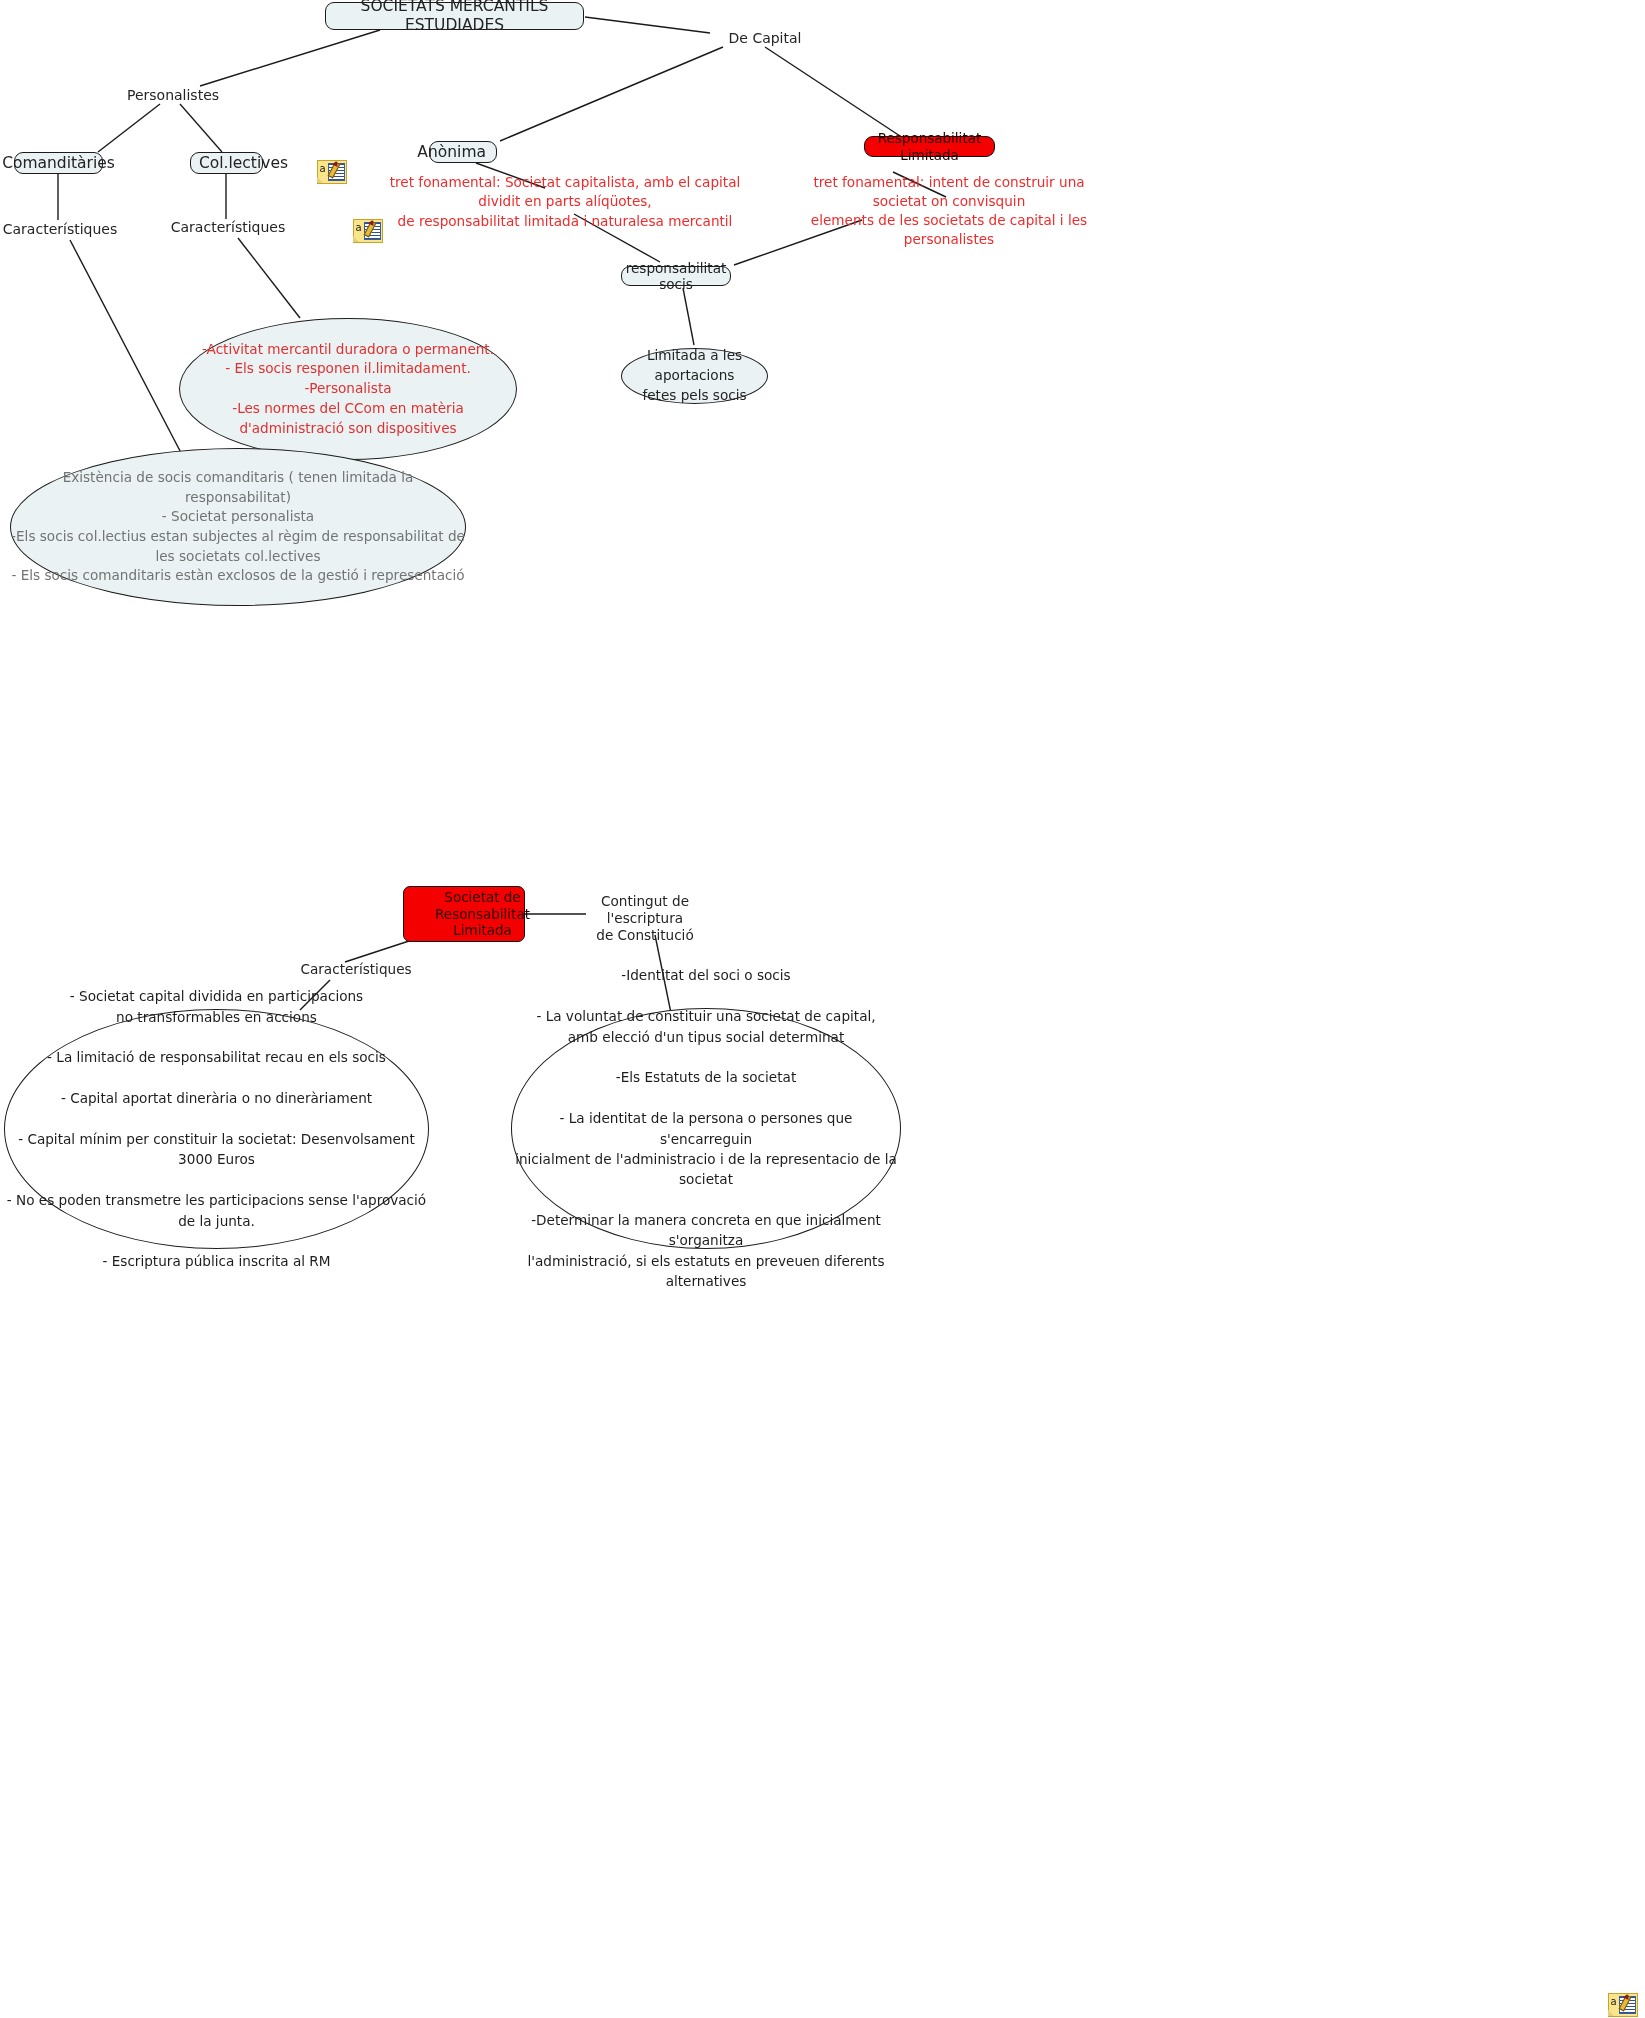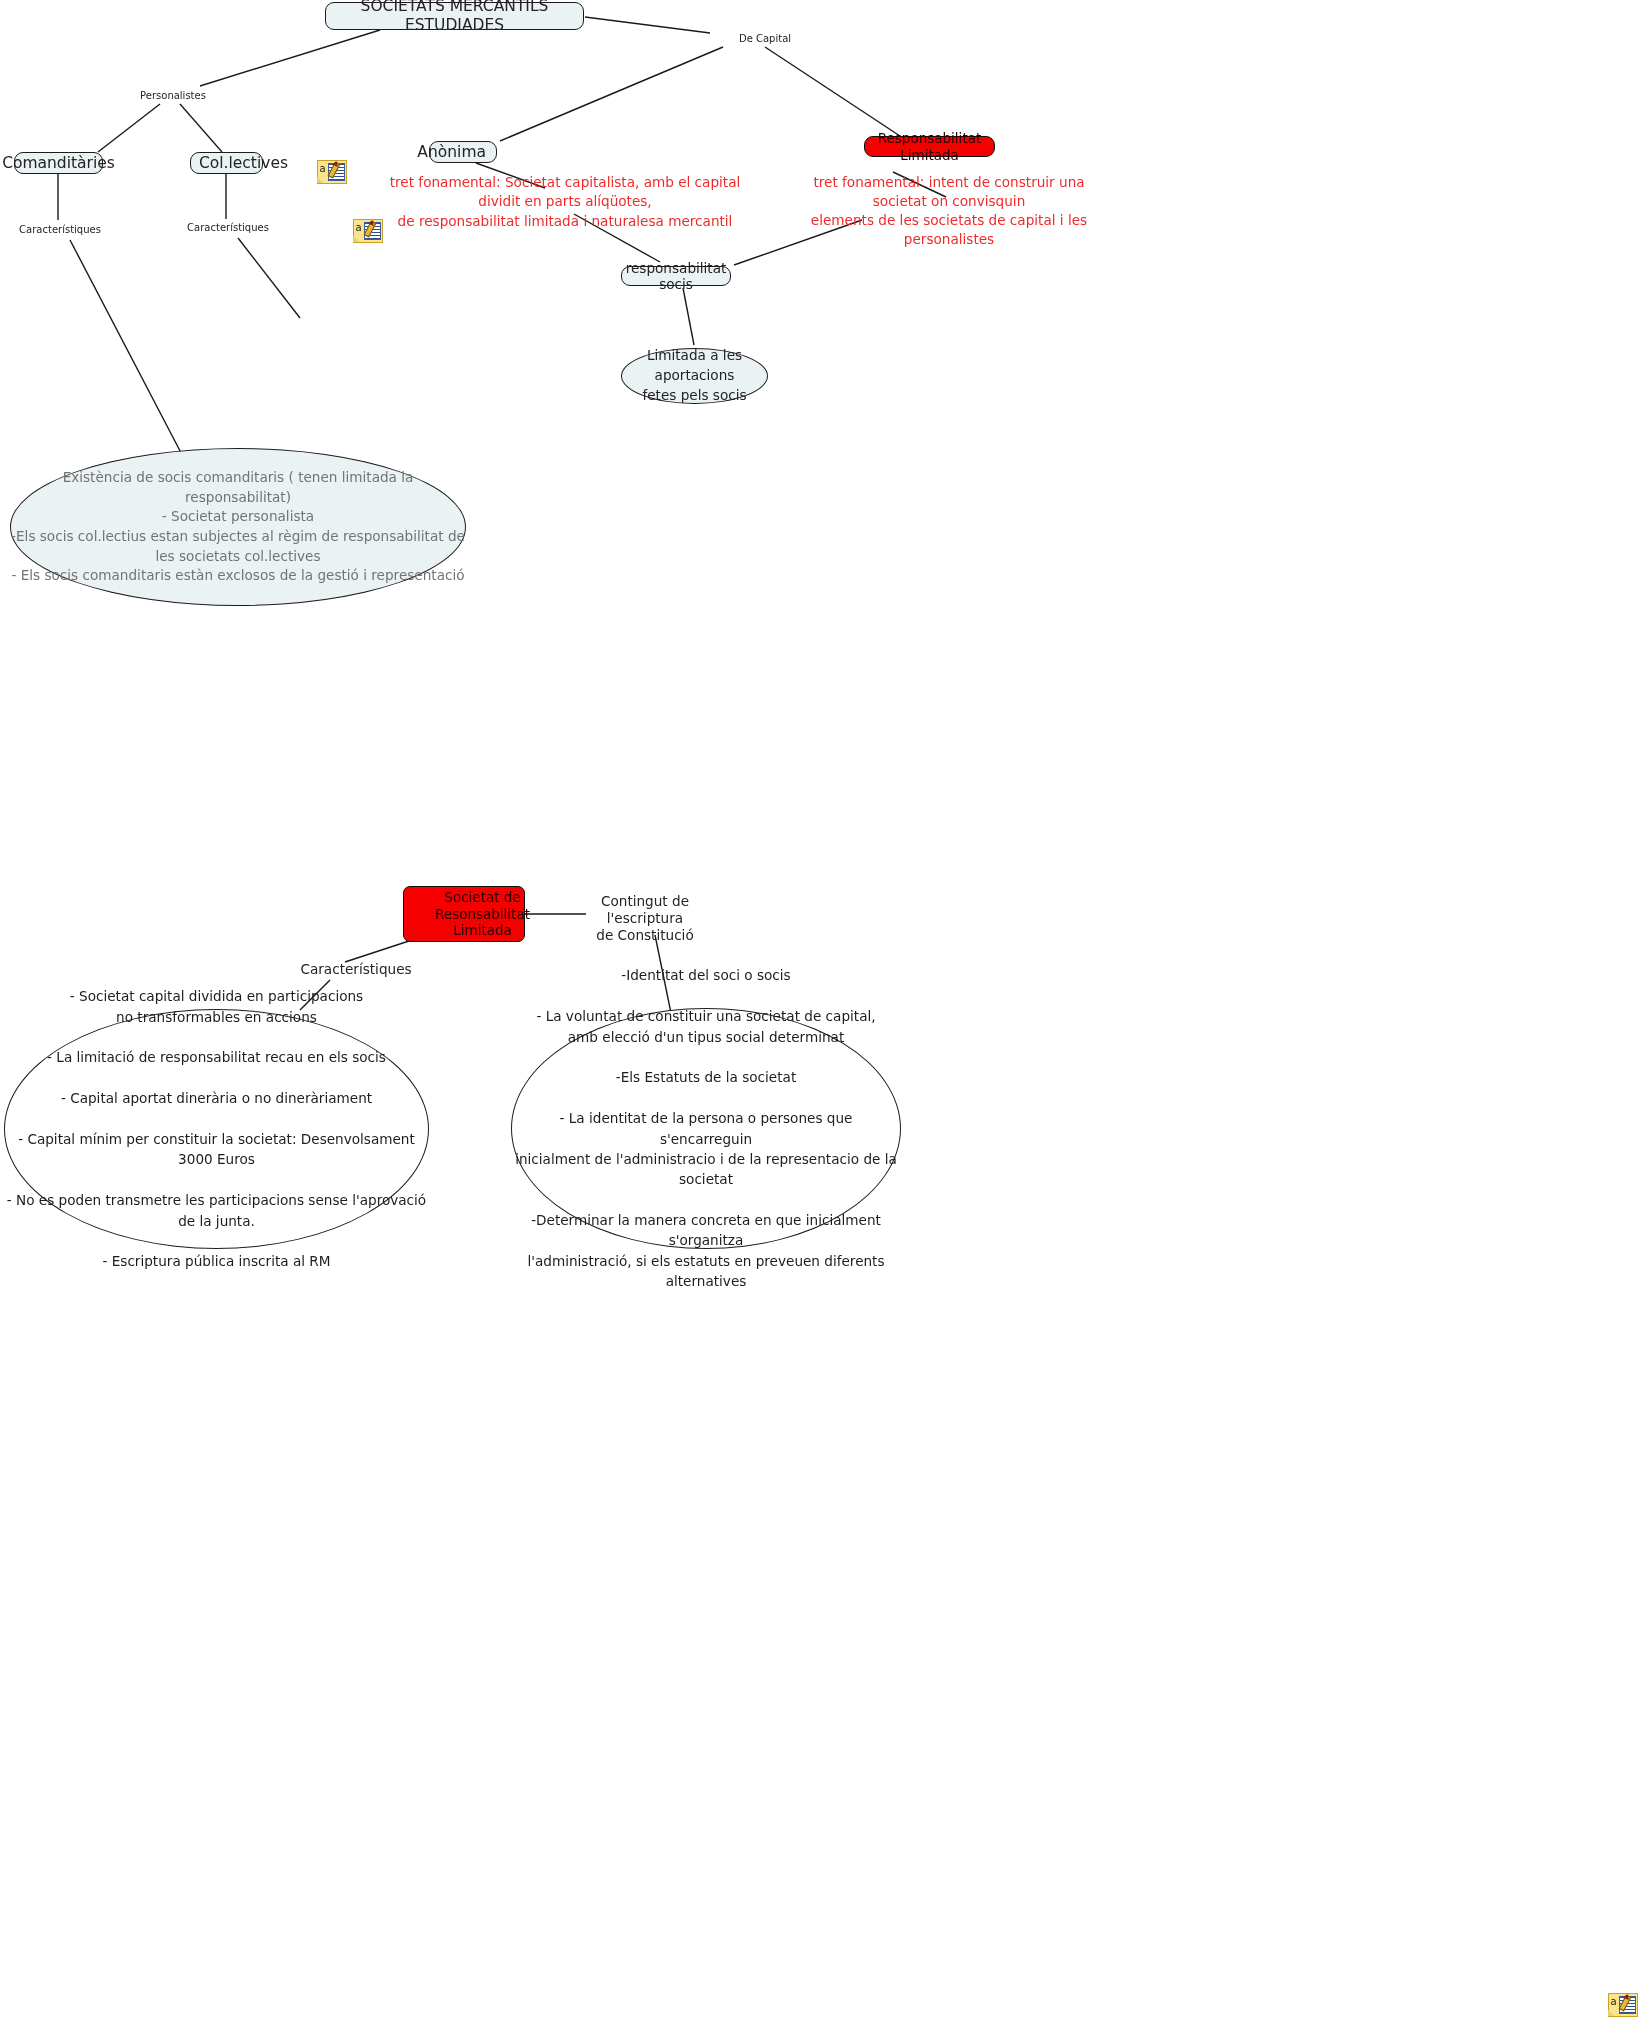--- a/index.html
+++ b/index.html
@@ -15,21 +15,21 @@
 
   .box{
     background:#eaf2f4;border:1.3px solid #1c1c1c;border-radius:9px;
     color:#232323;font-size:15.5px;line-height:1.2;padding:5px 10px;
   }
   .box-red{
     background:#f40000;border:1.6px solid #111;border-radius:9px;
     color:#2a0000;font-size:15.5px;line-height:1.25;padding:5px 10px;
   }
   .plain{
-    color:#242424;font-size:10px;line-height:1.25;background:transparent;border:0;
+    color:#242424;font-size:14px;line-height:1.25;background:transparent;border:0;
   }
   .ellipse{
     background:#eaf2f4;border:1.3px solid #1c1c1c;border-radius:50%;
     color:#232323;font-size:13.6px;line-height:1.45;
   }
   .ellipse-plain{
     background:#ffffff;border:1.3px solid #1c1c1c;border-radius:50%;
     color:#1d1d1d;font-size:13.6px;line-height:1.5;
   }
   .redtext{color:#f02a2a;font-size:13.6px;line-height:1.4;text-align:center;}
@@ -179,20 +179,26 @@
 
   <div class="node box" style="left:621px;top:266px;width:110px;height:20px;font-size:13.6px;">
     <span>responsabilitat socis</span>
   </div>
 
   <div class="node ellipse nowrap" style="left:621px;top:348px;width:147px;height:56px;">
     <span>Limitada a les aportacions
 fetes pels socis</span>
   </div>
 
+  <div class="node ellipse nowrap t-red" style="left:179px;top:318px;width:338px;height:142px;color:#e03030;">
+    <span>-Activitat mercantil duradora o permanent.
+- Els socis responen il.limitadament.
+-Personalista
+-Les normes del CCom en matèria d'administració son dispositives</span>
+  </div>
 
   <div class="node ellipse nowrap t-red" style="left:10px;top:448px;width:456px;height:158px;color:#737373;">
     <span>Existència de socis comanditaris ( tenen limitada la responsabilitat)
 - Societat personalista
 -Els socis col.lectius estan subjectes al règim de responsabilitat de les societats col.lectives
 - Els socis comanditaris estàn exclosos de la gestió i representació</span>
   </div>
 
   <div class="node box-red nowrap" style="left:403px;top:886px;width:122px;height:56px;border-radius:7px;font-size:13.5px;padding-left:47px;">
     <span>Societat de

